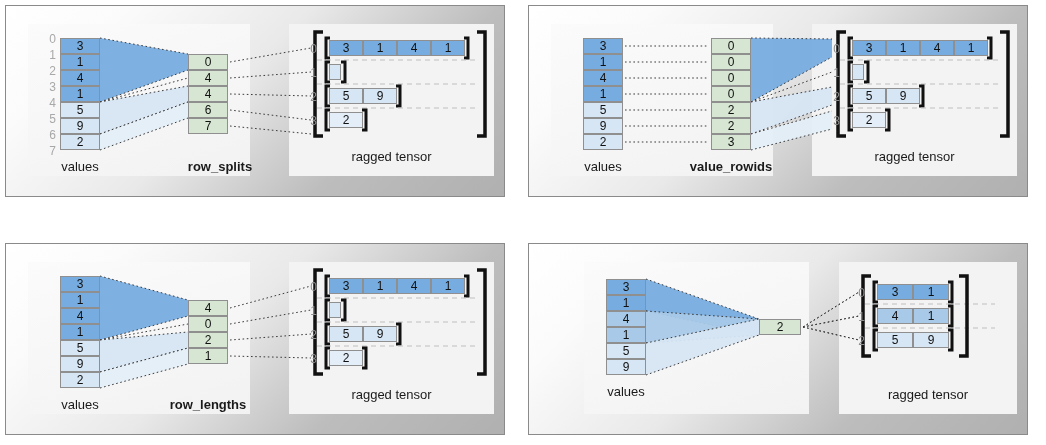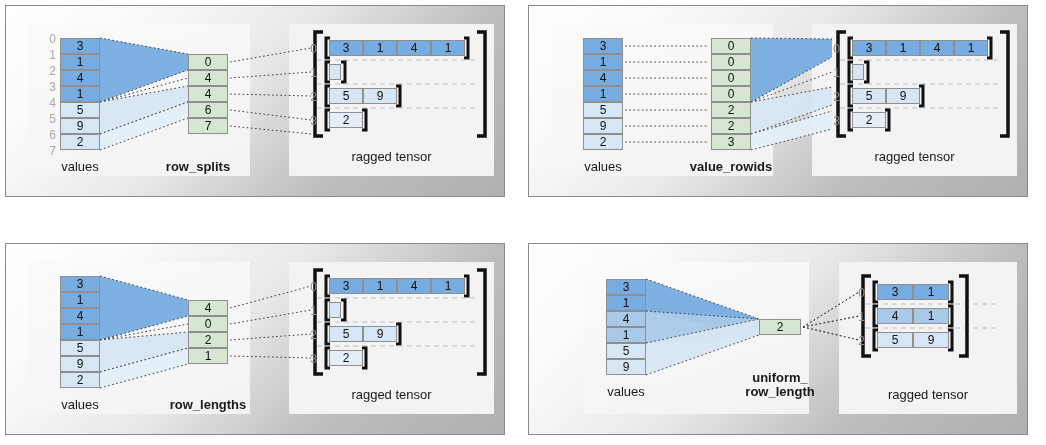--- a/index.html
+++ b/index.html
@@ -117,21 +117,21 @@
       <div class="idxlabel" style="left: 36px; top: 75px;">3</div>
       <div class="idxlabel" style="left: 36px; top: 91px;">4</div>
       <div class="idxlabel" style="left: 36px; top: 107px;">5</div>
       <div class="idxlabel" style="left: 36px; top: 123px;">6</div>
       <div class="idxlabel" style="left: 36px; top: 139px;">7</div>
       <div class="cell" style="left: 182px; top: 48px; width: 40px; height: 16px; background: rgb(214, 230, 210);">0</div>
       <div class="cell" style="left: 182px; top: 64px; width: 40px; height: 16px; background: rgb(214, 230, 210);">4</div>
       <div class="cell" style="left: 182px; top: 80px; width: 40px; height: 16px; background: rgb(214, 230, 210);">4</div>
       <div class="cell" style="left: 182px; top: 96px; width: 40px; height: 16px; background: rgb(214, 230, 210);">6</div>
       <div class="cell" style="left: 182px; top: 112px; width: 40px; height: 16px; background: rgb(214, 230, 210);">7</div>
-      <div class="caption bold" style="left: 138px; top: 154px; width: 108px;">row_splits</div>
+      <div class="caption bold" style="left: 160px; top: 154px; width: 108px;">row_splits</div>
       <div class="cell" style="left: 323px; top: 34px; width: 34px; height: 16px; background: rgb(119, 172, 224);">3</div>
       <div class="cell" style="left: 357px; top: 34px; width: 34px; height: 16px; background: rgb(119, 172, 224);">1</div>
       <div class="cell" style="left: 391px; top: 34px; width: 34px; height: 16px; background: rgb(119, 172, 224);">4</div>
       <div class="cell" style="left: 425px; top: 34px; width: 34px; height: 16px; background: rgb(119, 172, 224);">1</div>
       <div class="rowlabel" style="left: 299px; top: 37px;">0</div>
       <div class="cell" style="left: 323px; top: 58px; width: 12px; height: 16px; background: rgb(215, 230, 244); border: 1px solid rgb(143, 143, 143);"></div>
       <div class="rowlabel" style="left: 299px; top: 61px;">1</div>
       <div class="cell" style="left: 323px; top: 82px; width: 34px; height: 16px; background: rgb(215, 230, 244);">5</div>
       <div class="cell" style="left: 357px; top: 82px; width: 34px; height: 16px; background: rgb(215, 230, 244);">9</div>
       <div class="rowlabel" style="left: 299px; top: 85px;">2</div>
@@ -294,22 +294,20 @@
         <line class="dot" x1="274" y1="83" x2="330" y2="96"></line>
       </svg>
       <div class="cell" style="left: 77px; top: 35px; width: 40px; height: 16px; background: rgb(119, 172, 224);">3</div>
       <div class="cell" style="left: 77px; top: 51px; width: 40px; height: 16px; background: rgb(119, 172, 224);">1</div>
       <div class="cell" style="left: 77px; top: 67px; width: 40px; height: 16px; background: rgb(168, 201, 232);">4</div>
       <div class="cell" style="left: 77px; top: 83px; width: 40px; height: 16px; background: rgb(168, 201, 232);">1</div>
       <div class="cell" style="left: 77px; top: 99px; width: 40px; height: 16px; background: rgb(215, 230, 244);">5</div>
       <div class="cell" style="left: 77px; top: 115px; width: 40px; height: 16px; background: rgb(215, 230, 244);">9</div>
       <div class="caption" style="left: 51px; top: 141px; width: 92px;">values</div>
       <div class="cell" style="left: 230px; top: 75px; width: 42px; height: 16px; background: rgb(214, 230, 210);">2</div>
-      <div class="caption bold" style="left: 196px; top: 127px; width: 110px;">uniform_
-row_length</div>
       <div class="cell" style="left: 348px; top: 40px; width: 36px; height: 16px; background: rgb(119, 172, 224);">3</div>
       <div class="cell" style="left: 384px; top: 40px; width: 36px; height: 16px; background: rgb(119, 172, 224);">1</div>
       <div class="rowlabel" style="left: 324px; top: 43px;">0</div>
       <div class="cell" style="left: 348px; top: 64px; width: 36px; height: 16px; background: rgb(168, 201, 232);">4</div>
       <div class="cell" style="left: 384px; top: 64px; width: 36px; height: 16px; background: rgb(168, 201, 232);">1</div>
       <div class="rowlabel" style="left: 324px; top: 67px;">1</div>
       <div class="cell" style="left: 348px; top: 88px; width: 36px; height: 16px; background: rgb(215, 230, 244);">5</div>
       <div class="cell" style="left: 384px; top: 88px; width: 36px; height: 16px; background: rgb(215, 230, 244);">9</div>
       <div class="rowlabel" style="left: 324px; top: 91px;">2</div>
       <div class="caption" style="left: 310px; top: 144px; width: 178px;">ragged tensor</div>

